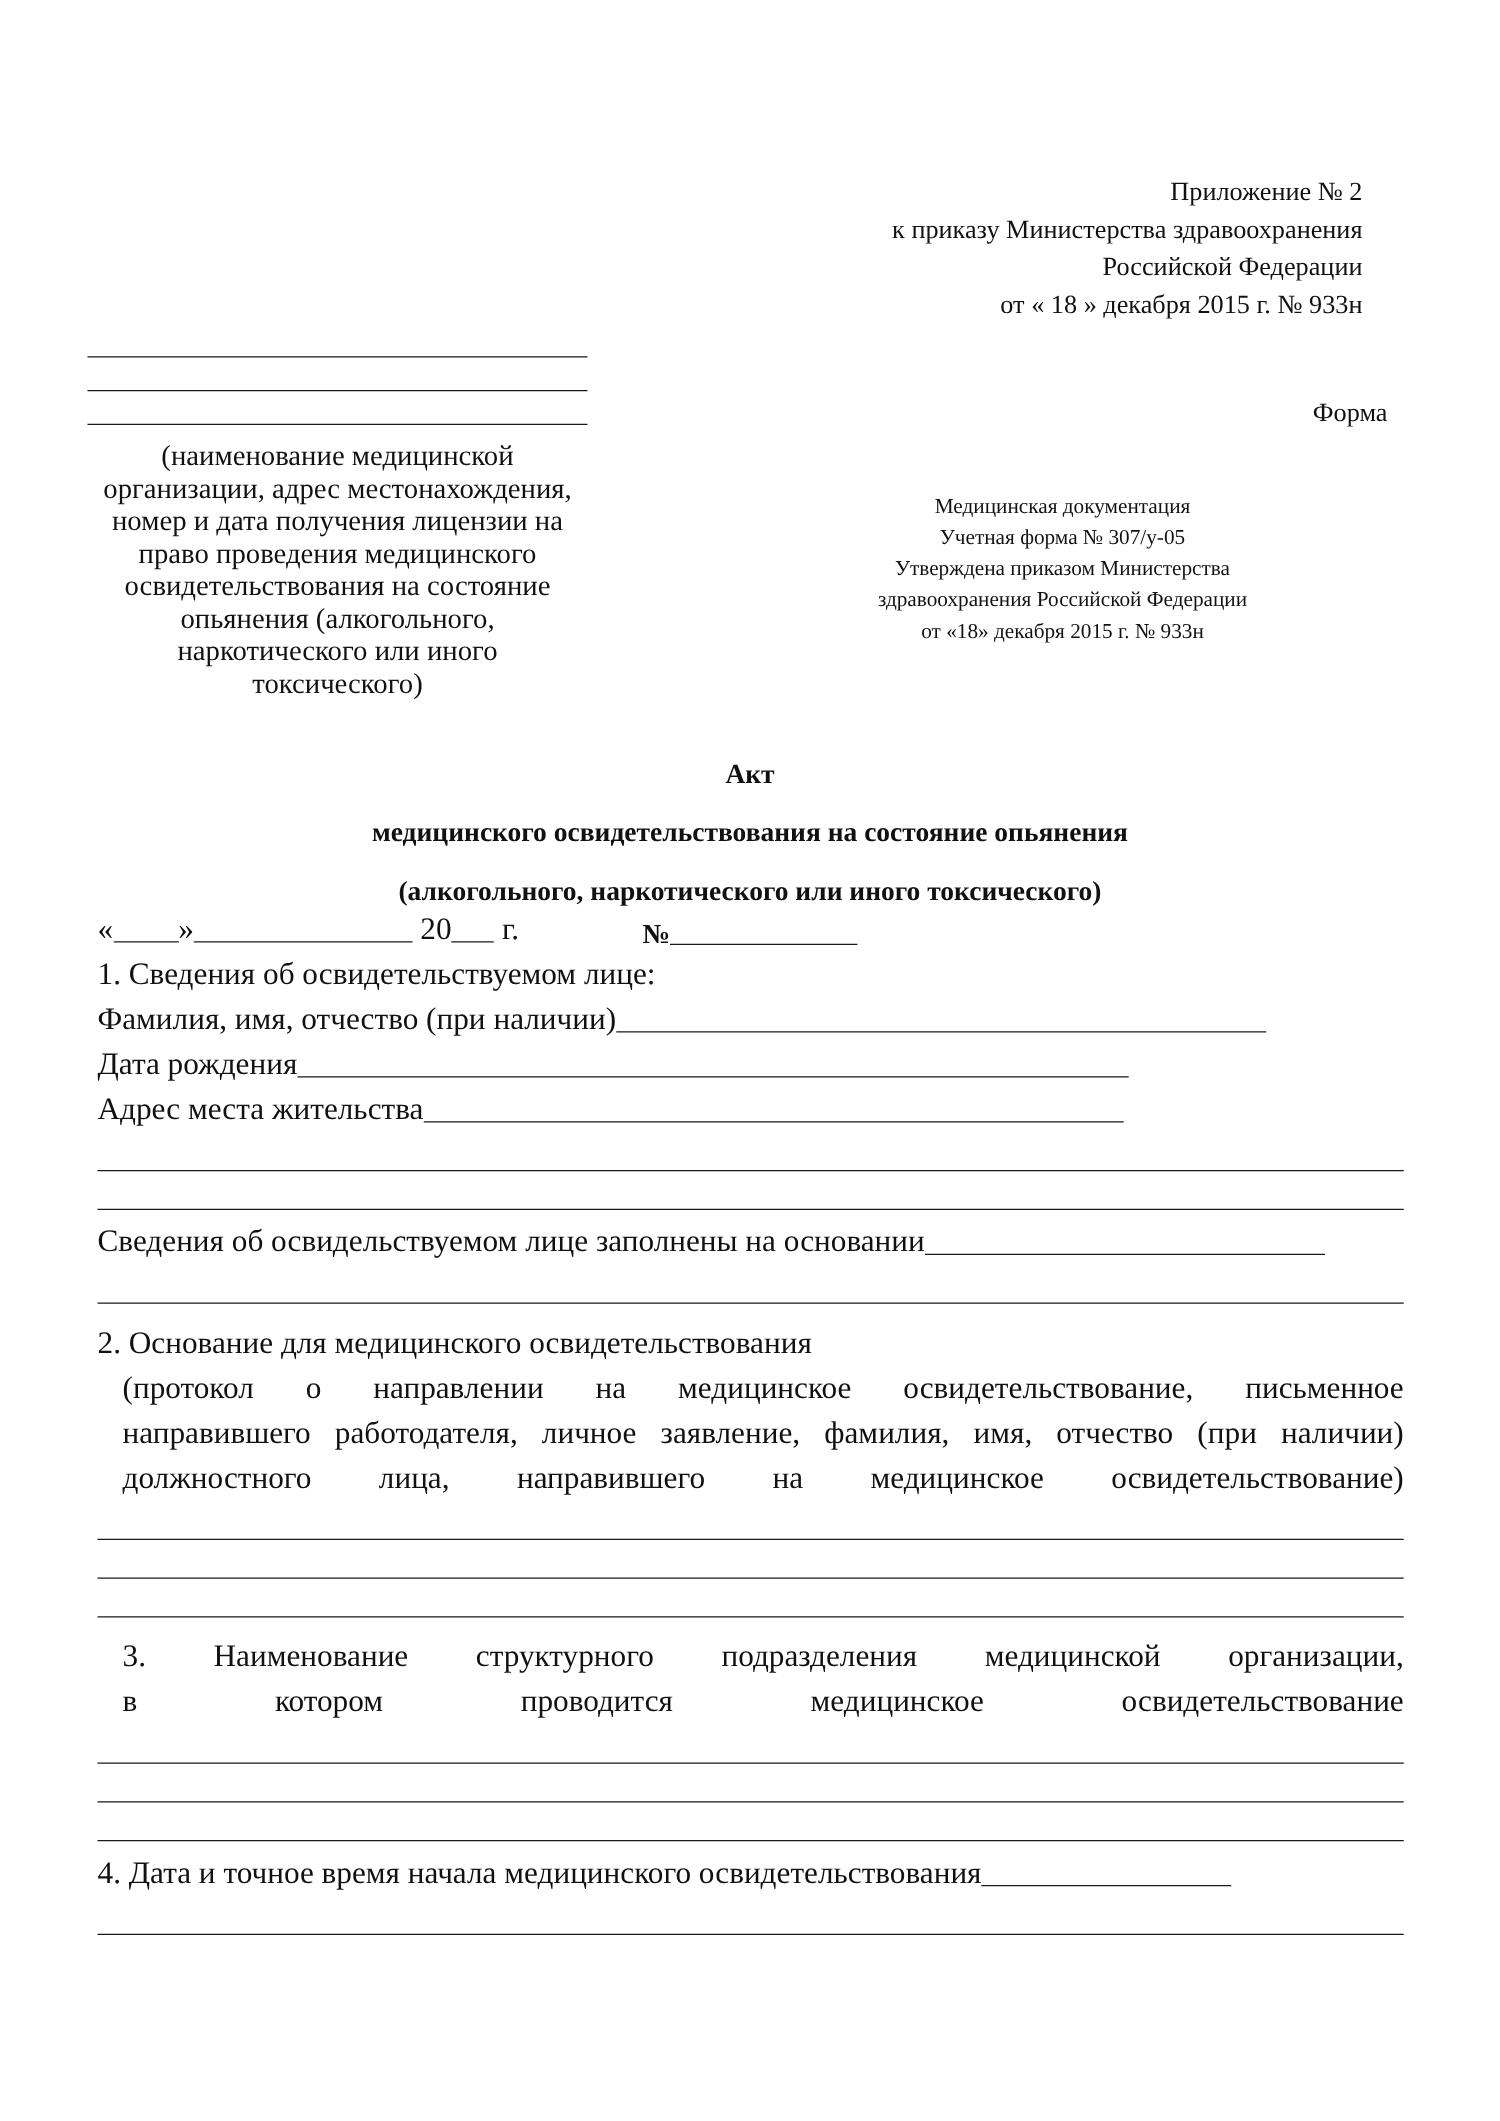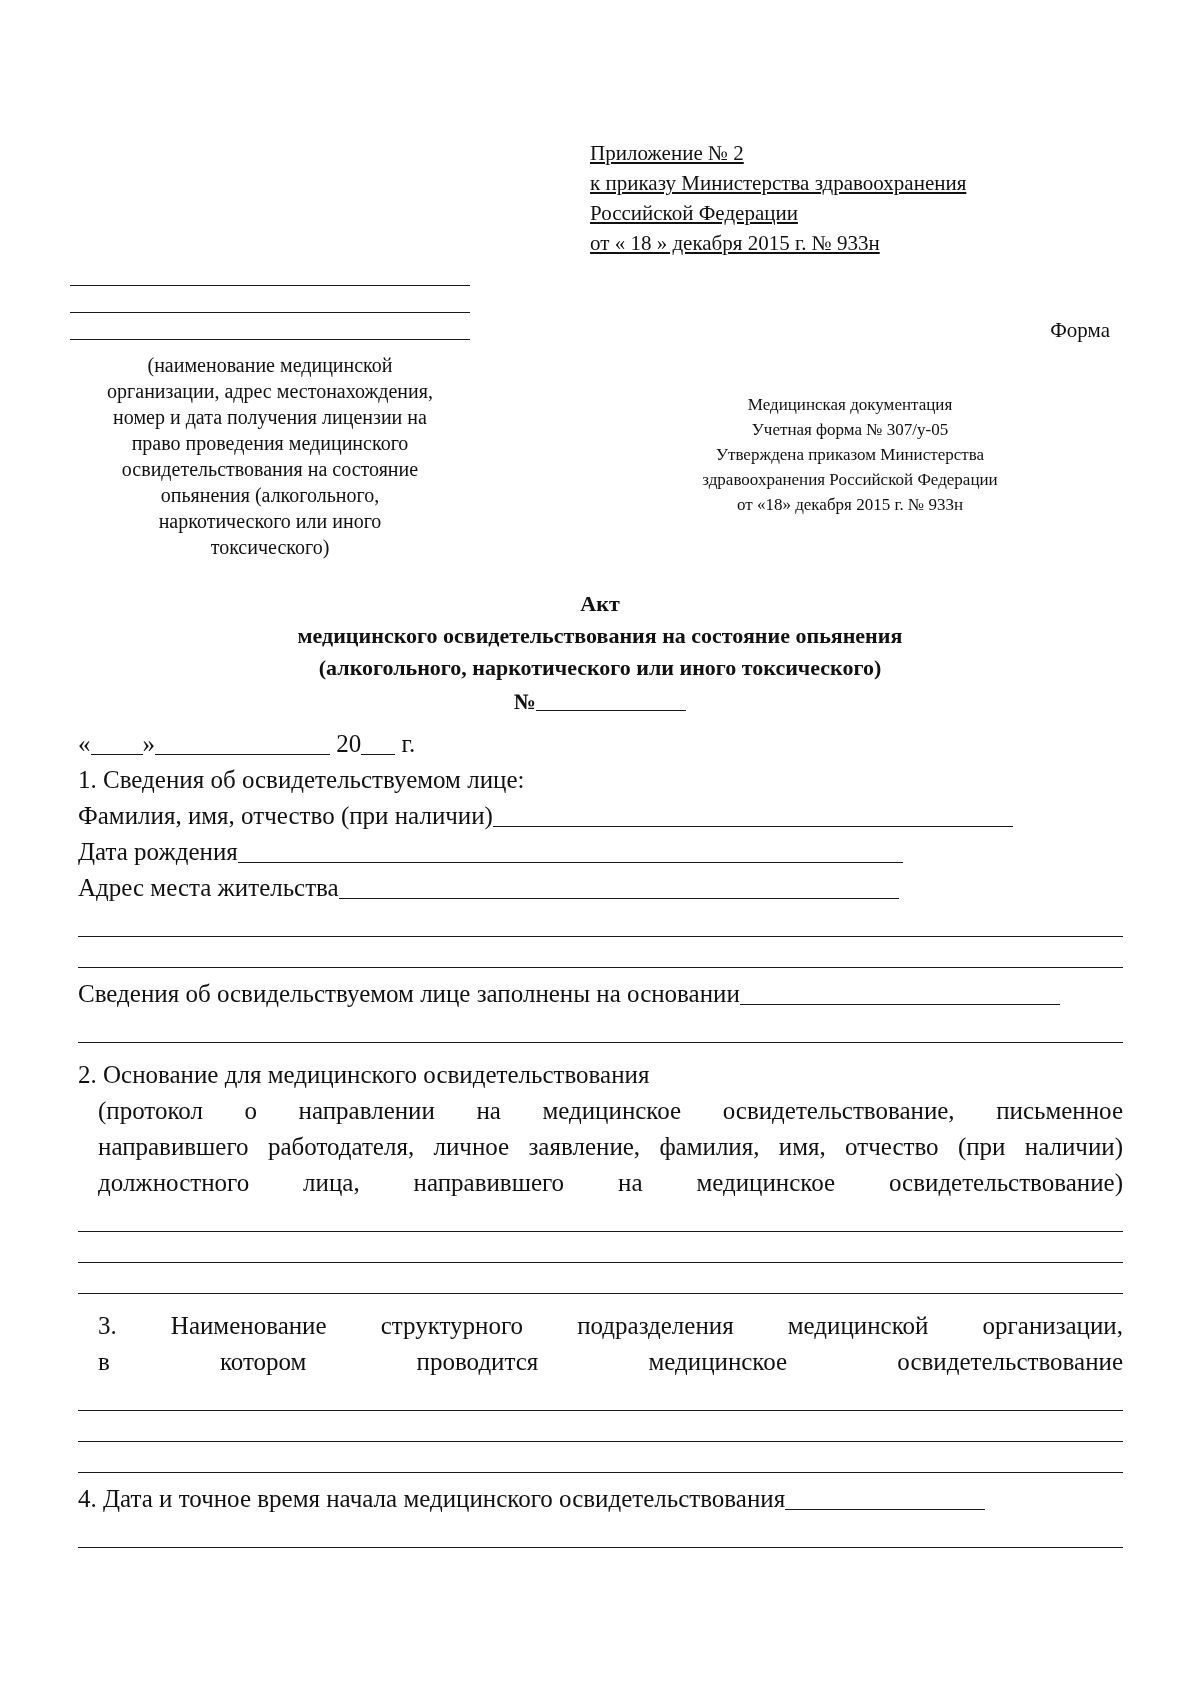--- a/index.html
+++ b/index.html
@@ -26,24 +26,23 @@
     width: 1060px;
     height: 1697px;
   }
 
   
   .appendix {
     position: absolute;
     left: 520px;
     top: 138px;
     width: 500px;
-    text-align: left;
+    text-align: right;
     font-size: 21px;
     line-height: 30px;
-    text-decoration: underline;
   }
   .appendix .ln { display: block; white-space: nowrap; }
 
   .form-word {
     position: absolute;
     right: 20px;
     top: 318px;
     font-size: 21px;
   }
 
@@ -60,21 +59,21 @@
     margin-bottom: 26px;
   }
   .org-lines .rule.last { margin-bottom: 6px; }
 
   .org-caption {
     position: absolute;
     left: 0px;
     top: 352px;
     width: 400px;
     text-align: center;
-    font-size: 20px;
+    font-size: 23px;
     line-height: 26px;
   }
   .org-caption .ln { display: block; }
 
   .med-doc {
     position: absolute;
     left: 545px;
     top: 392px;
     width: 470px;
     text-align: center;
@@ -87,21 +86,21 @@
   .title {
     position: absolute;
     left: 0;
     top: 588px;
     width: 1060px;
     text-align: center;
     font-weight: bold;
     font-size: 22px;
     line-height: 32px;
   }
-  .title .ln { display: block; }
+  .title .ln { display: block; margin-top: 15px; }
   .title .num {
     display: inline-block;
     margin-top: 2px;
   }
   .title .num u {
     display: inline-block;
     width: 150px;
     border-bottom: 1.5px solid #1a1a1a;
     text-decoration: none;
     vertical-align: -2px;

